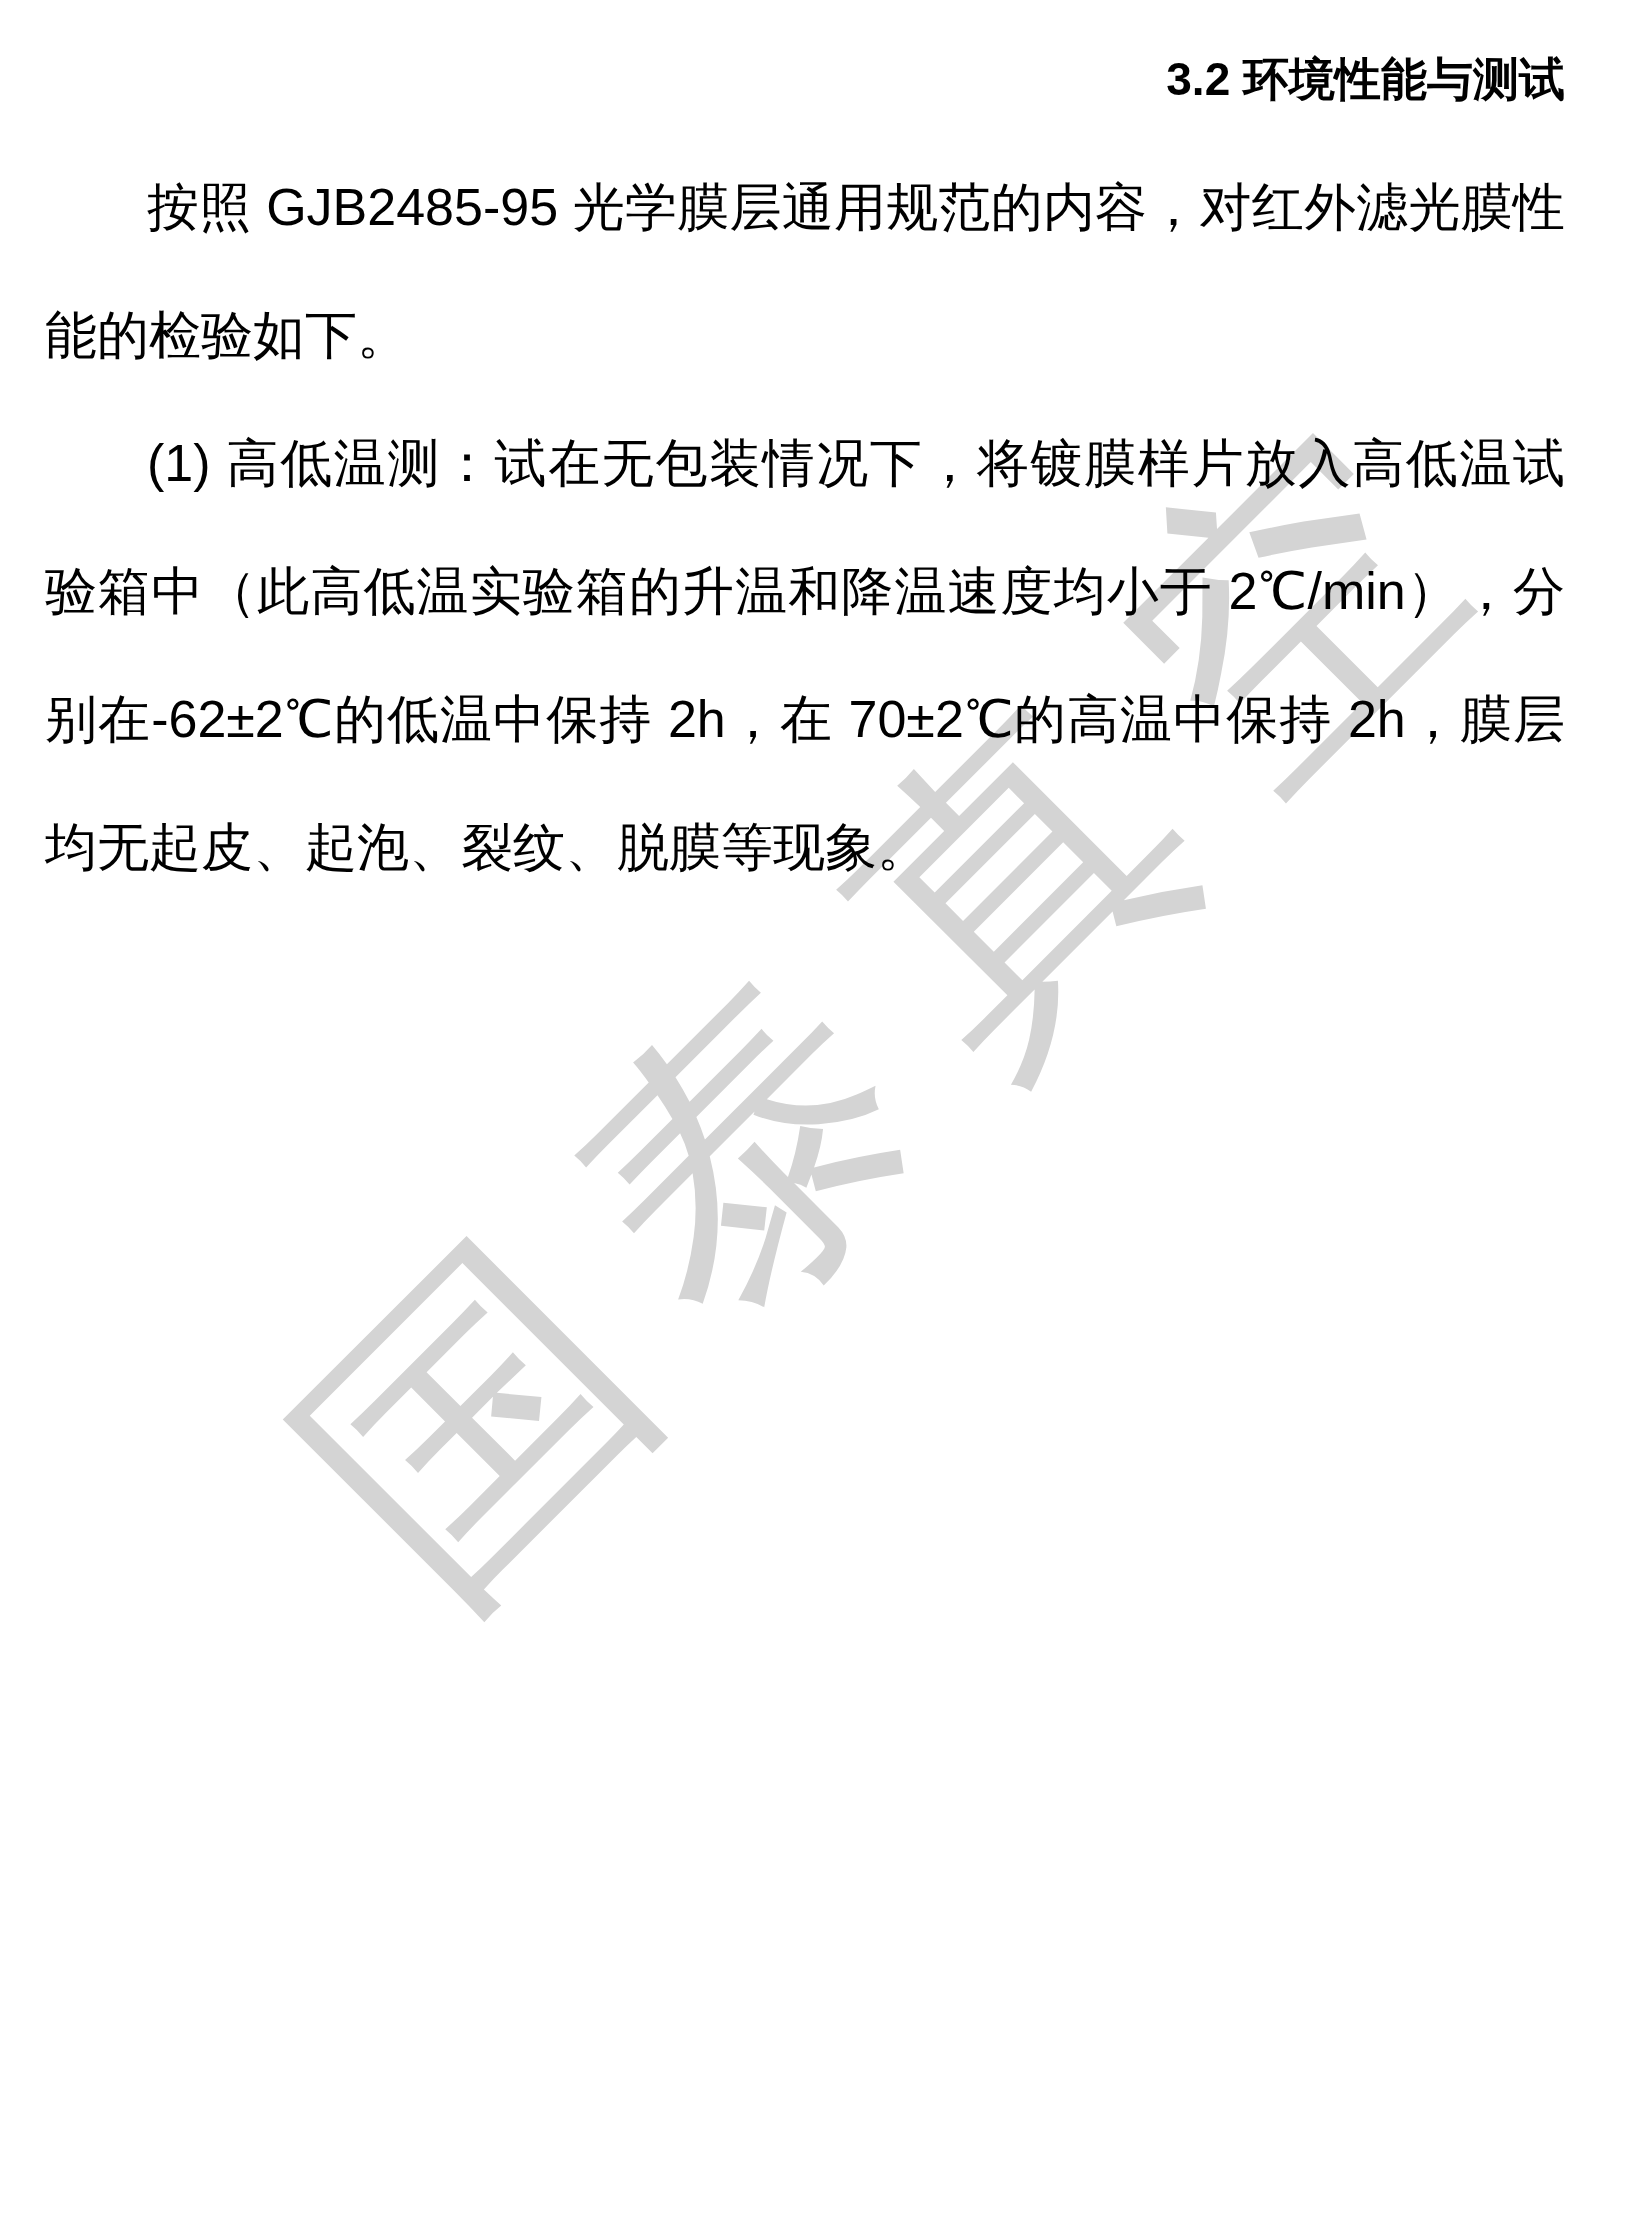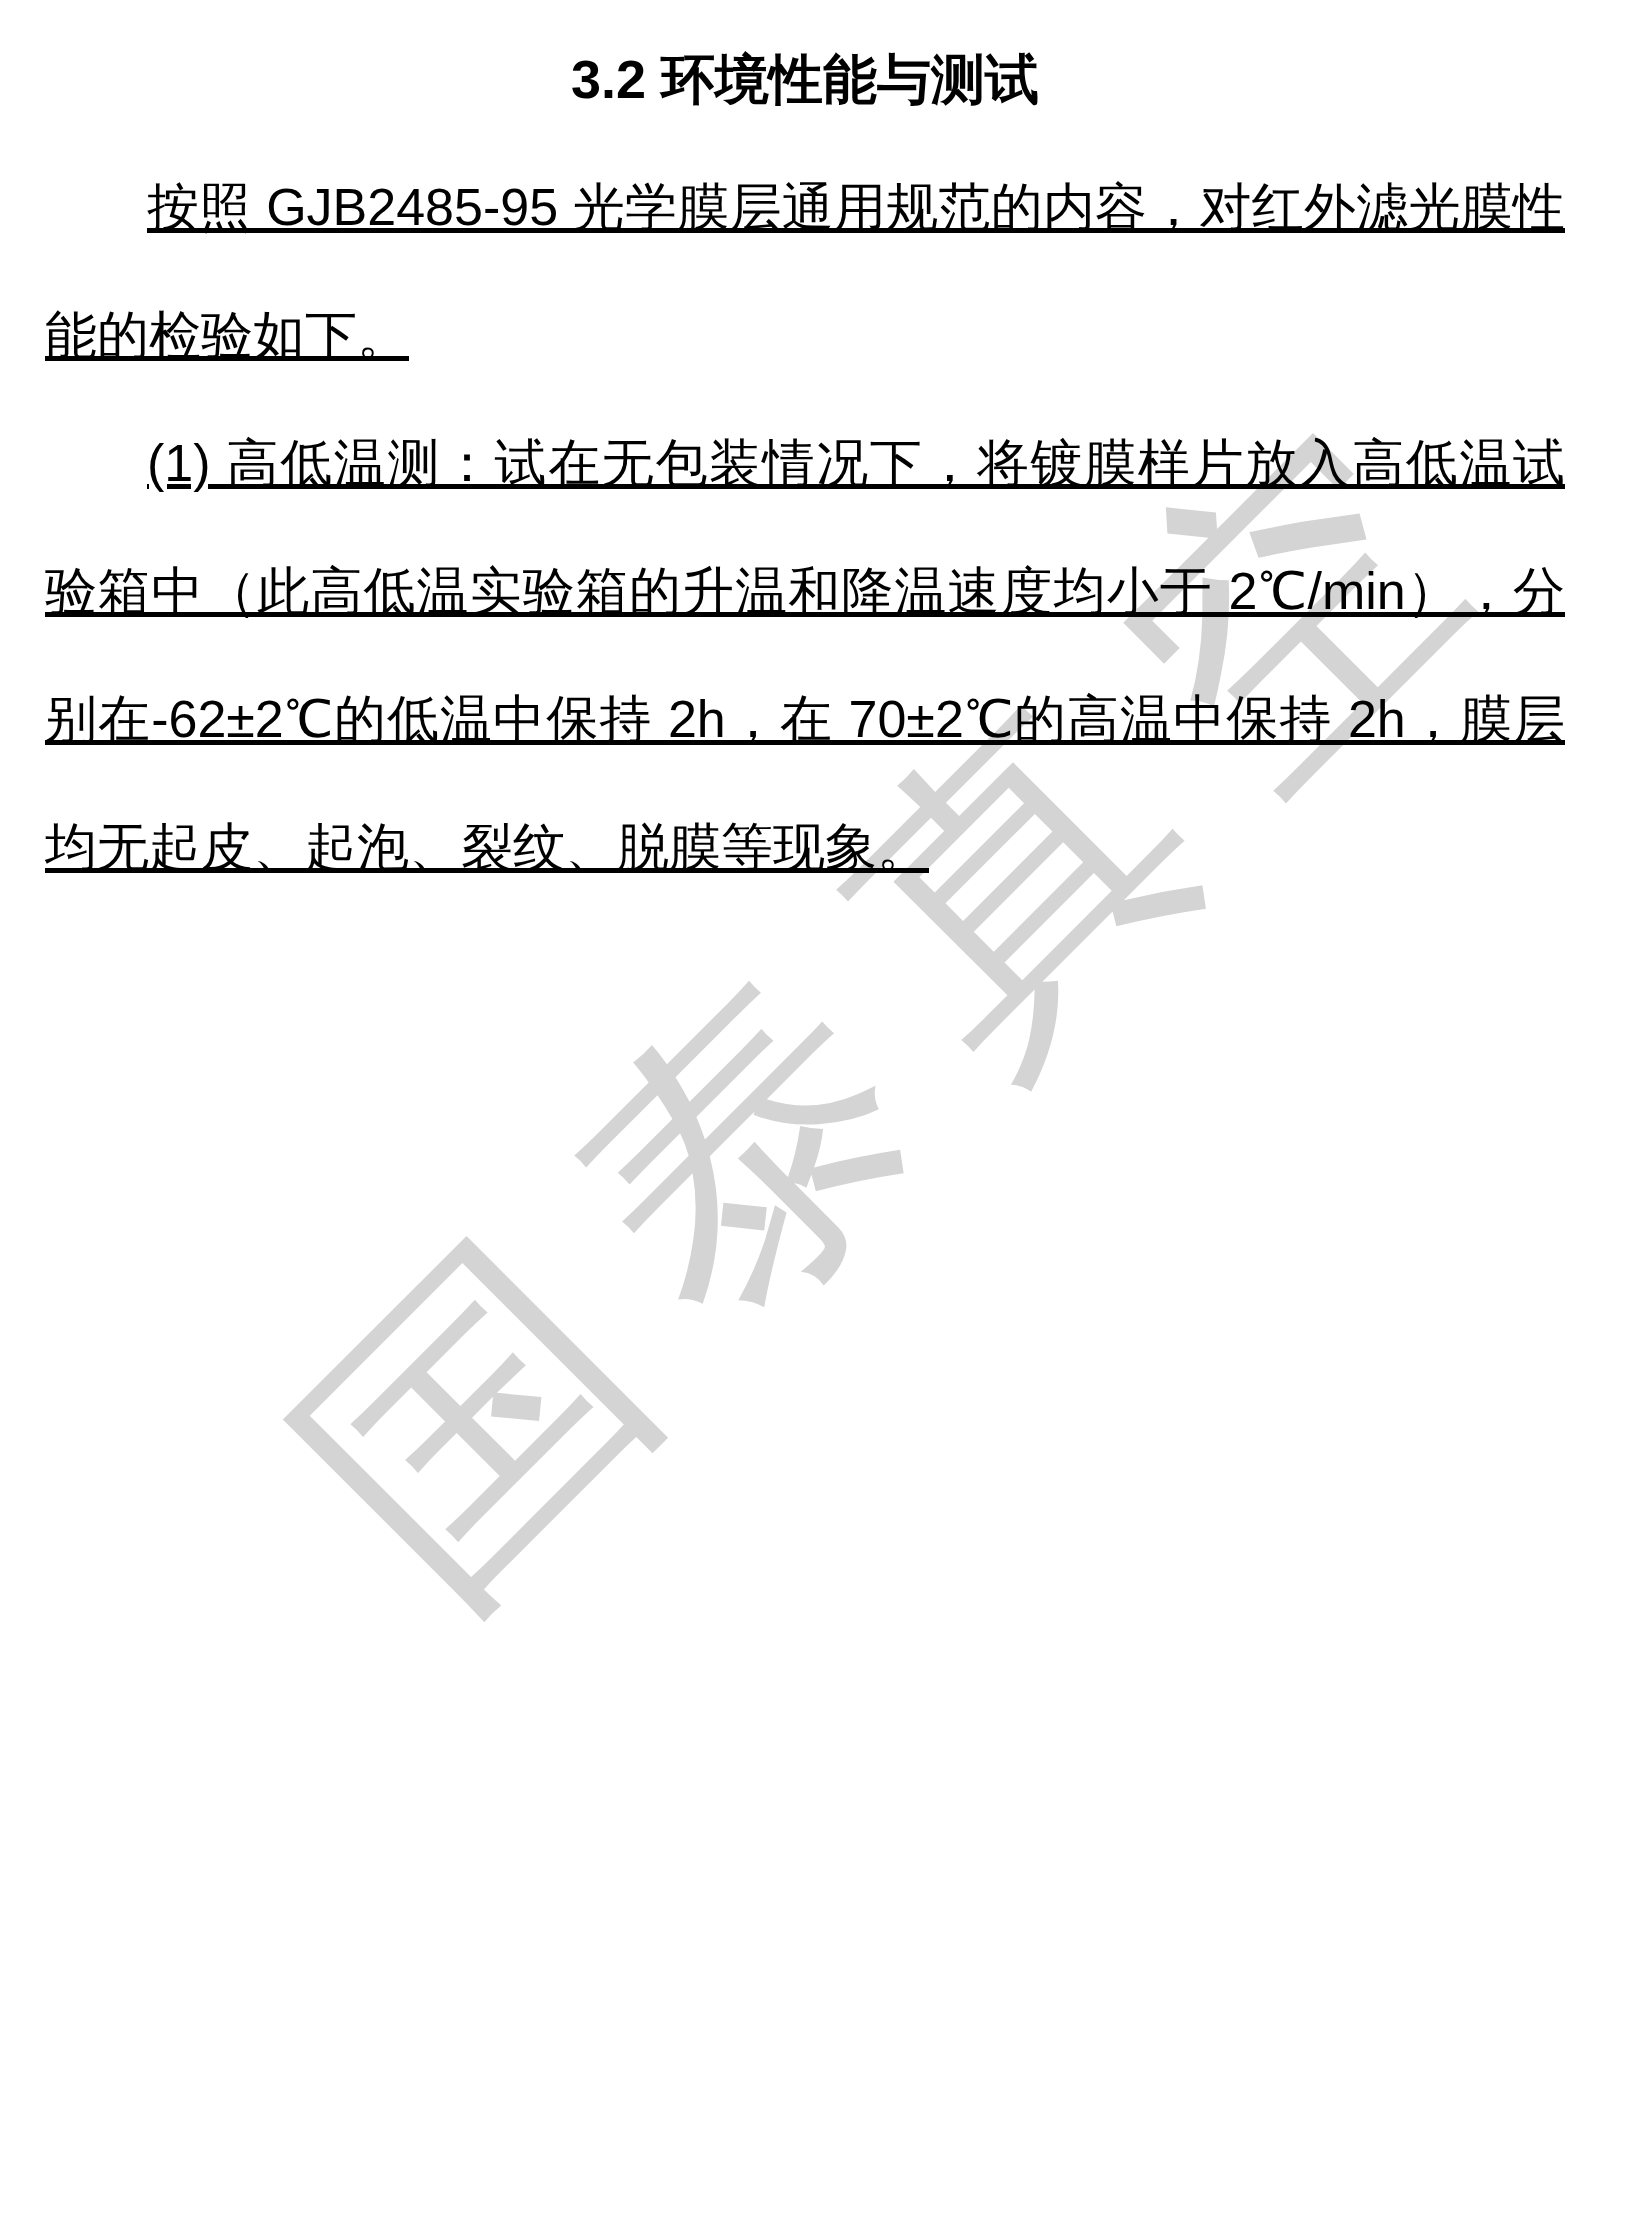--- a/index.html
+++ b/index.html
@@ -37,33 +37,32 @@
   }
   .content {
     position: absolute;
     left: 45px;
     top: 15px;
     width: 1520px;
     z-index: 1;
   }
   .heading {
     margin: 0;
-    font-size: 54px;
+    font-size: 46px;
     font-weight: 700;
     line-height: 128px;
-    text-align: center;
+    text-align: right;
   }
   .para {
     margin: 0;
     font-size: 52px;
     line-height: 128px;
     text-align: justify;
     text-justify: inter-ideograph;
     text-indent: 102px;
-    text-decoration: underline;
   }
   .para sup {
     font-size: 0.55em;
     line-height: 0;
     vertical-align: super;
   }
 </style>
 </head>
 <body>
 

